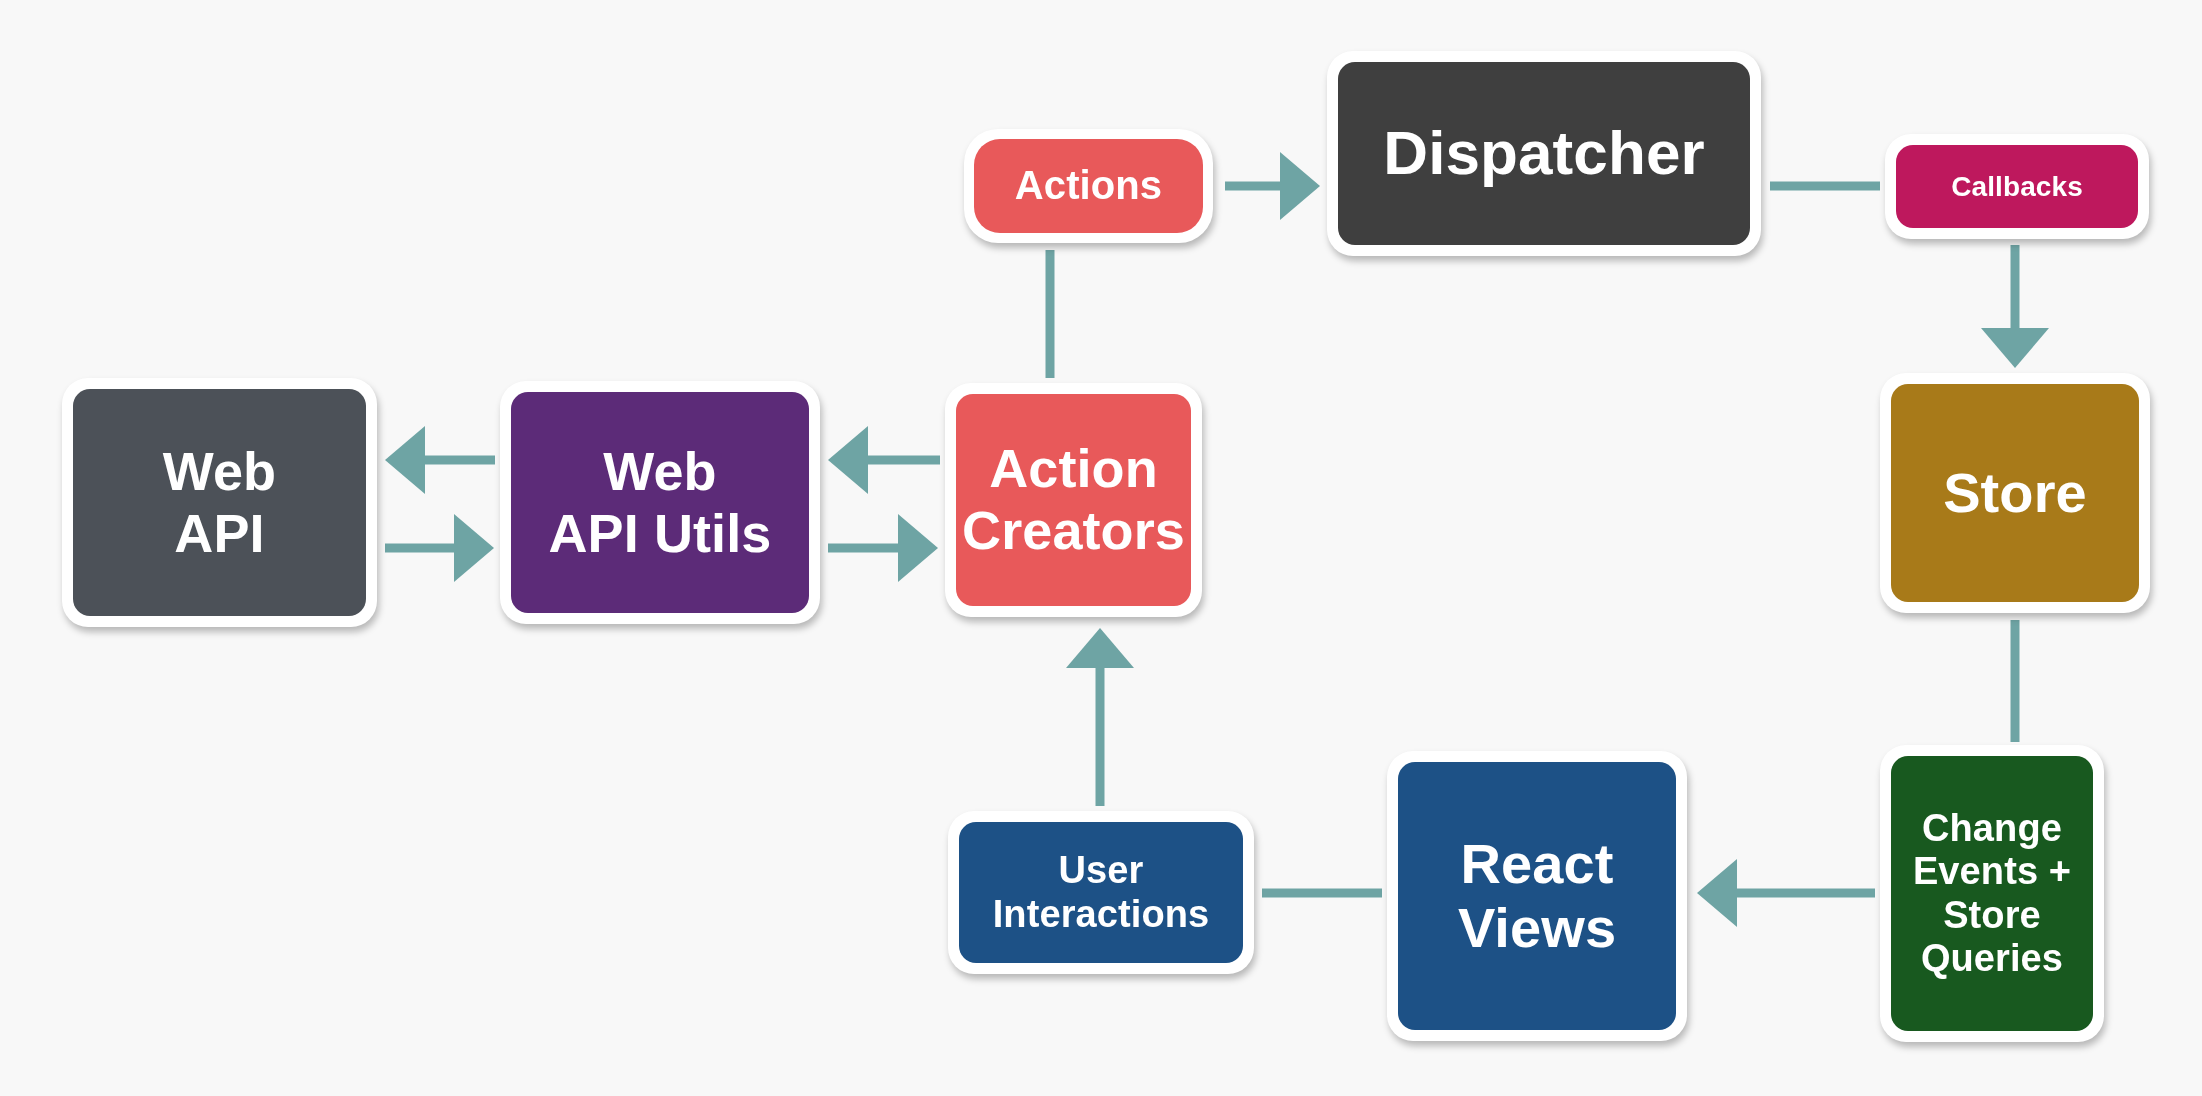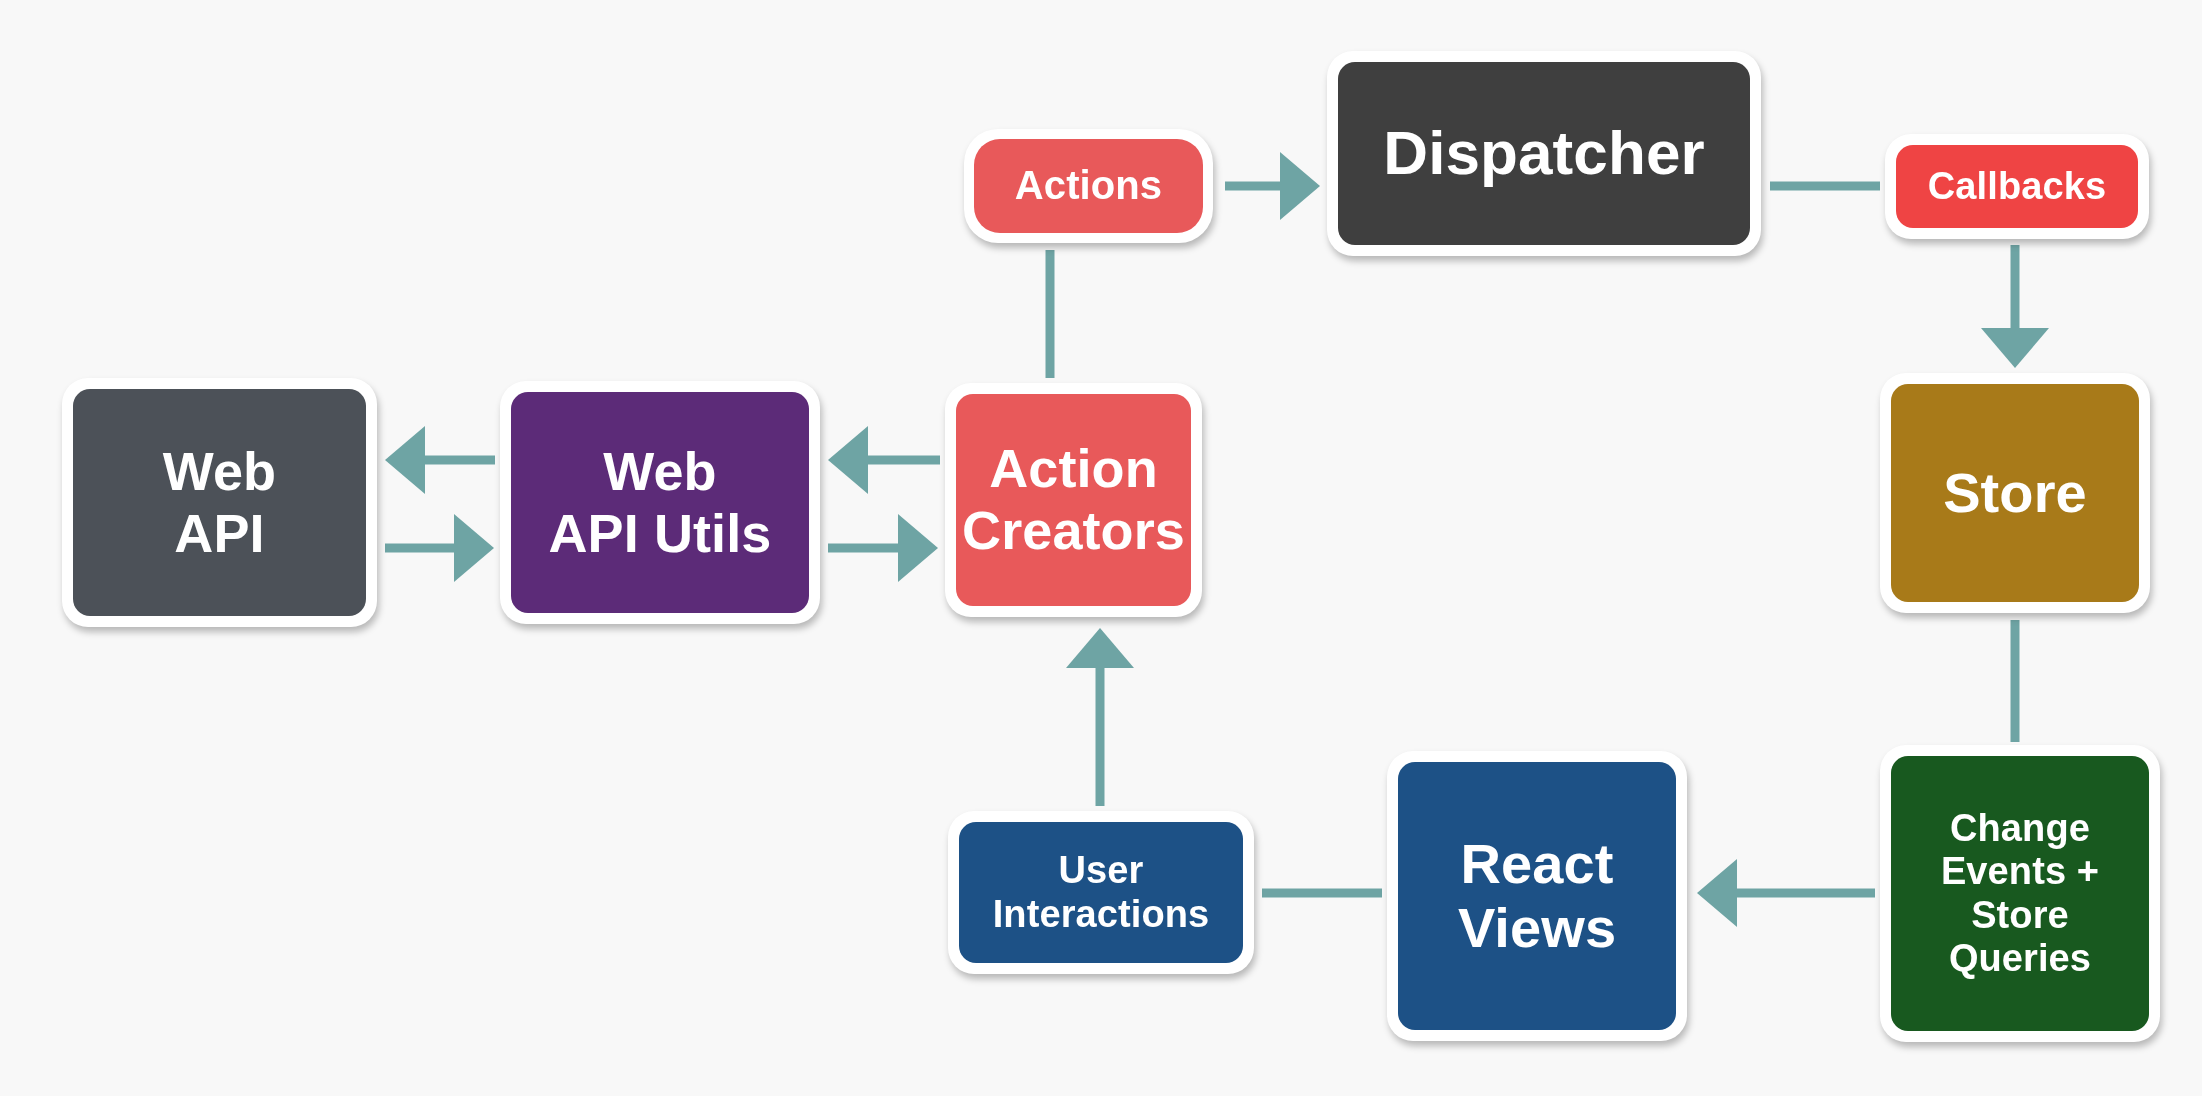--- a/index.html
+++ b/index.html
@@ -105,26 +105,26 @@
         <polygon points="494.0,548.0 454.0,582.0 454.0,514.0" fill="#6ea4a4"></polygon>
       </g>
     </svg>
 <div class="node" style="left: 1327px; top: 51px; width: 434px; height: 205px;">
       <div class="fill" style="background: rgb(63, 63, 63); font-size: 62px;">Dispatcher</div>
     </div>
     <div class="node pill" style="left: 964px; top: 129px; width: 249px; height: 114px;">
       <div class="fill" style="background: rgb(232, 89, 90); font-size: 40px;">Actions</div>
     </div>
     <div class="node" style="left: 1885px; top: 134px; width: 264px; height: 105px;">
-      <div class="fill" style="background: #ef4444; font-size: 38px;">Callbacks</div>
+      <div class="fill" style="background: #be185d; font-size: 28px;">Callbacks</div>
     </div>
     <div class="node" style="left: 1880px; top: 373px; width: 270px; height: 240px;">
       <div class="fill" style="background: rgb(168, 122, 25); font-size: 56px;">Store</div>
     </div>
-    <div class="node" style="left: 1880px; top: 745px; width: 280px; height: 297px;">
+    <div class="node" style="left: 1880px; top: 745px; width: 224px; height: 297px;">
       <div class="fill" style="background: rgb(24, 89, 31); font-size: 38px;">Change
 Events +
 Store
 Queries</div>
     </div>
     <div class="node" style="left: 1387px; top: 751px; width: 300px; height: 290px;">
       <div class="fill" style="background: rgb(29, 81, 134); font-size: 56px;">React
 Views</div>
     </div>
     <div class="node" style="left: 948px; top: 811px; width: 306px; height: 163px;">

